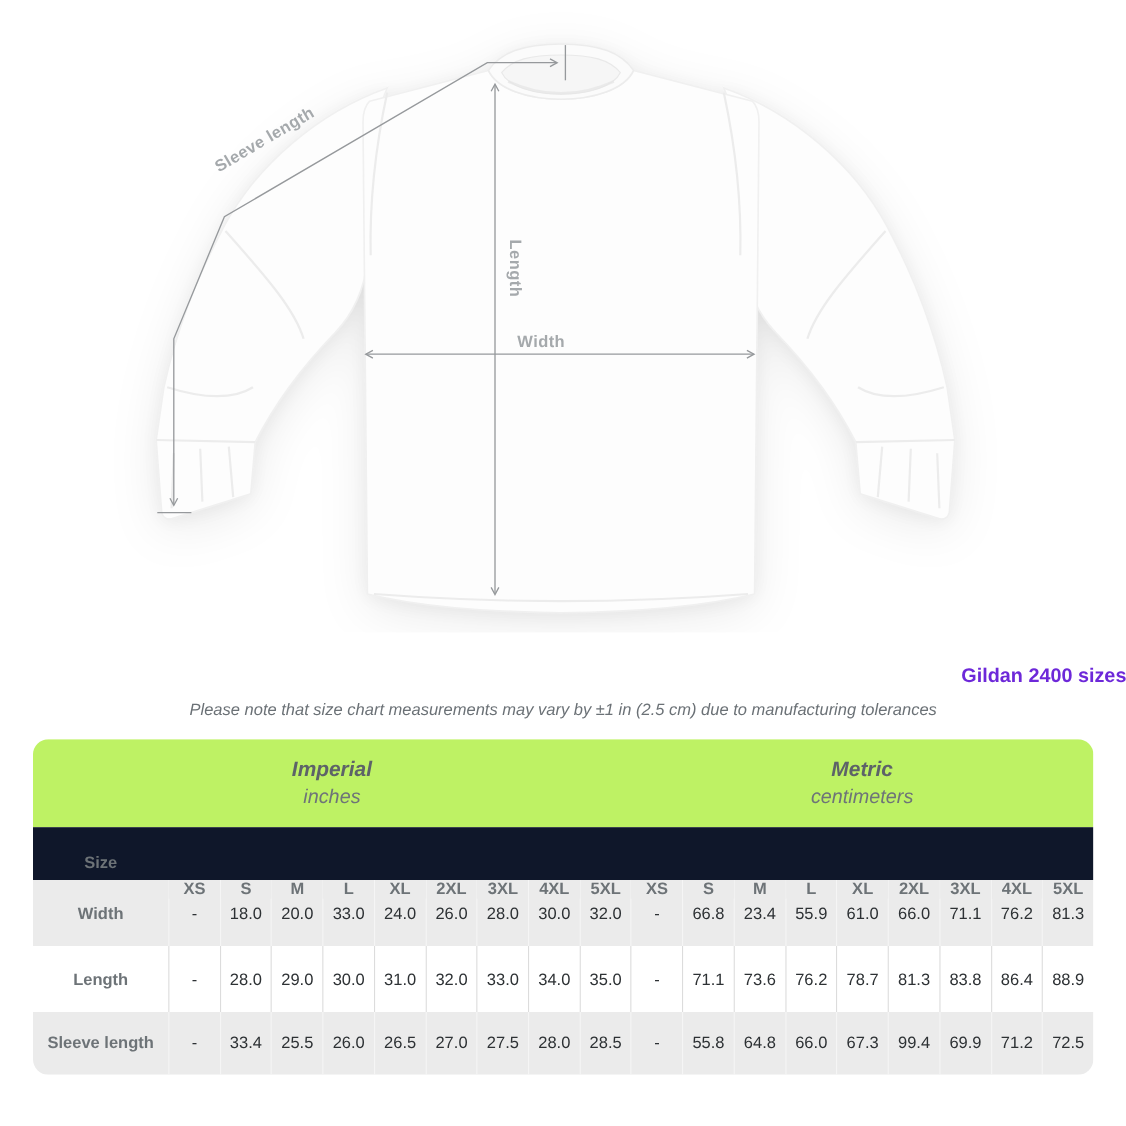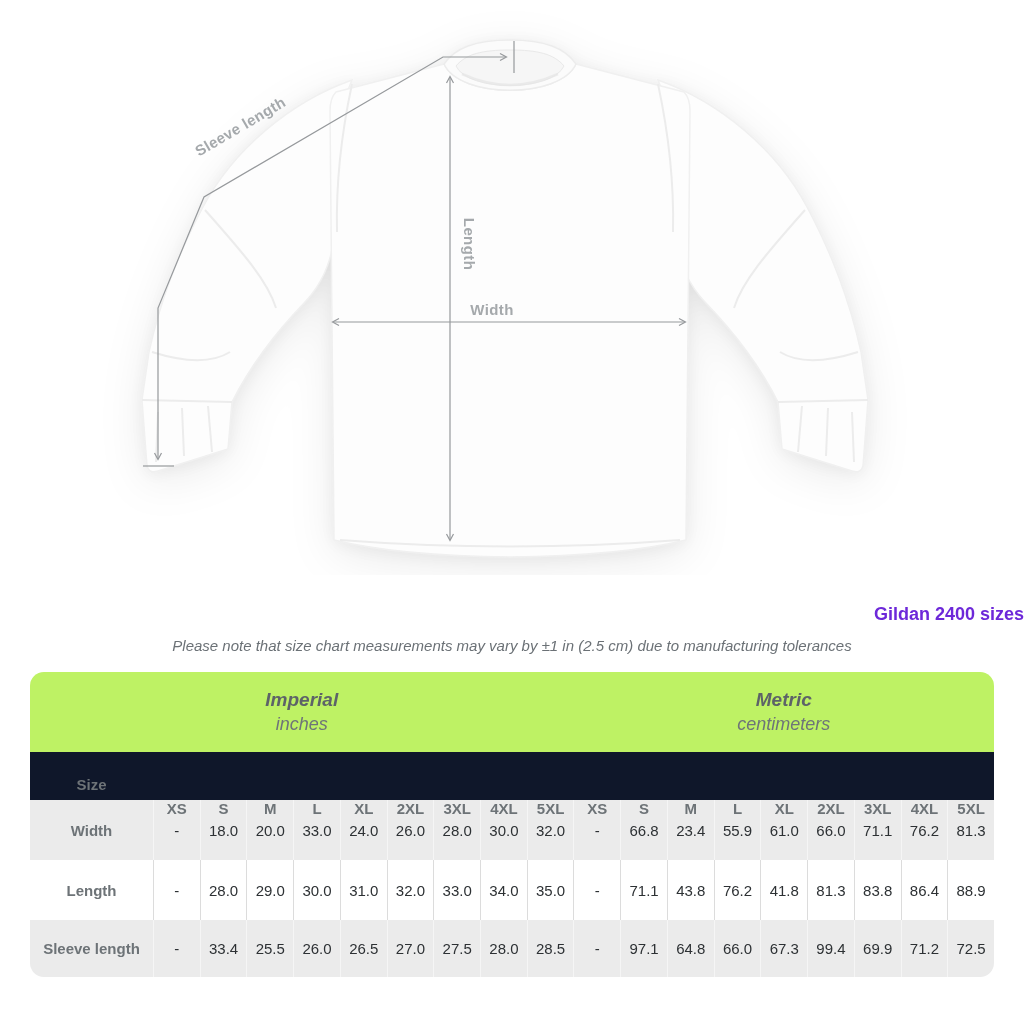--- a/index.html
+++ b/index.html
@@ -164,42 +164,42 @@
       <div class="cell val">28.0</div>
       <div class="cell val">29.0</div>
       <div class="cell val">30.0</div>
       <div class="cell val">31.0</div>
       <div class="cell val">32.0</div>
       <div class="cell val">33.0</div>
       <div class="cell val">34.0</div>
       <div class="cell val">35.0</div>
       <div class="cell val">-</div>
       <div class="cell val">71.1</div>
-      <div class="cell val">43.8</div>
+      <div class="cell val">73.6</div>
       <div class="cell val">76.2</div>
-      <div class="cell val">41.8</div>
+      <div class="cell val">78.7</div>
       <div class="cell val">81.3</div>
       <div class="cell val">83.8</div>
       <div class="cell val">86.4</div>
       <div class="cell val">88.9</div>
     </div>
 
     <div class="t-row gray last">
       <div class="cell label">Sleeve length</div>
       <div class="cell val">-</div>
       <div class="cell val">33.4</div>
       <div class="cell val">25.5</div>
       <div class="cell val">26.0</div>
       <div class="cell val">26.5</div>
       <div class="cell val">27.0</div>
       <div class="cell val">27.5</div>
       <div class="cell val">28.0</div>
       <div class="cell val">28.5</div>
       <div class="cell val">-</div>
-      <div class="cell val">97.1</div>
+      <div class="cell val">55.8</div>
       <div class="cell val">64.8</div>
       <div class="cell val">66.0</div>
       <div class="cell val">67.3</div>
       <div class="cell val">99.4</div>
       <div class="cell val">69.9</div>
       <div class="cell val">71.2</div>
       <div class="cell val">72.5</div>
     </div>
 
   </div>

